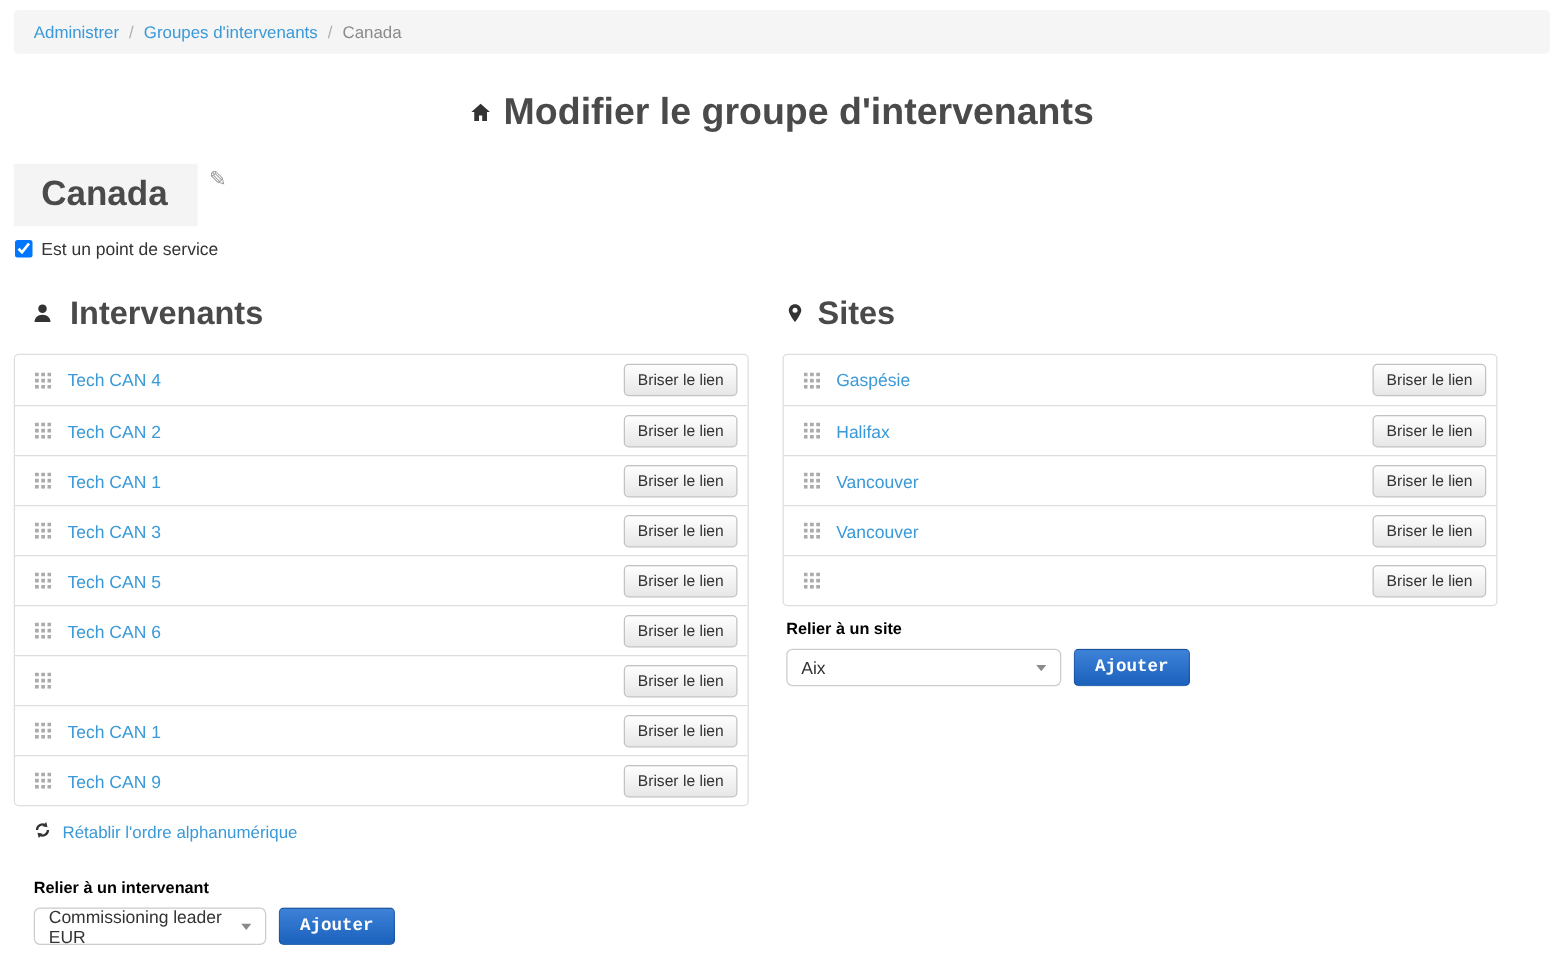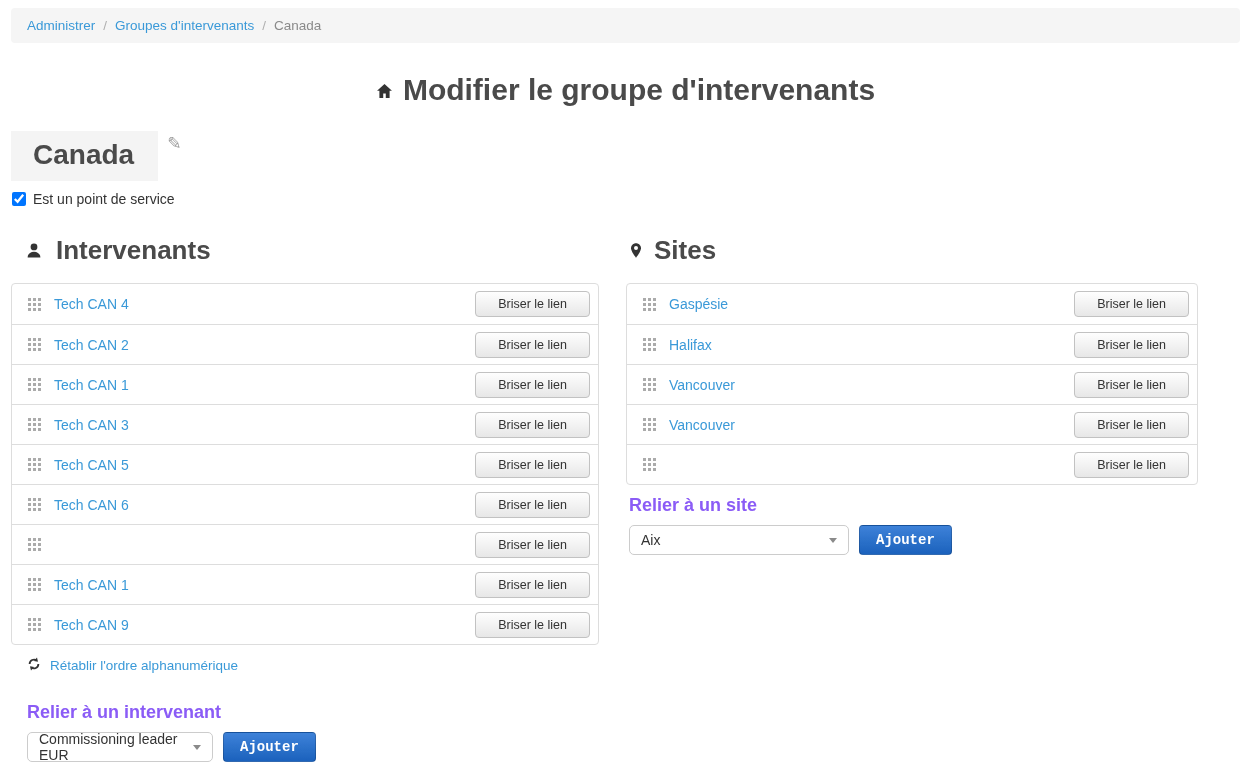--- a/index.html
+++ b/index.html
@@ -83,34 +83,34 @@
   .grip { display: inline-flex; cursor: grab; }
   .row-link {
     color: var(--link, #3a99d8); text-decoration: none;
     margin-left: 13px; flex: 1 1 auto; cursor: pointer;
   }
   .btn-default {
     font-family: inherit; font-size: 12.5px; line-height: 14px; color: #333;
     background-color: #eee;
     background-image: linear-gradient(#fefefe, #e7e7e7);
     border: 1px solid #c2c2c2; border-radius: 4px;
-    padding: 5px 22px; cursor: pointer; white-space: nowrap;
+    padding: 5px 10px; cursor: pointer; white-space: nowrap;
   }
 
   
   .reorder {
     margin: 12px 0 0 16px;
     display: inline-flex; align-items: center; gap: 9px;
     color: var(--link, #3a99d8); font-size: 13.5px; text-decoration: none; cursor: pointer;
   }
 
   
   .link-form.left  { margin: 28px 0 0 16px; }
   .link-form.right { margin: 10px 0 0 3px; }
-  .link-form .form-label { display: block; font-weight: bold; font-size: 18px; color: #8b5cf6; margin-bottom: 9px; }
+  .link-form .form-label { display: block; font-weight: bold; font-size: 13px; color: #000000; margin-bottom: 9px; }
   .form-row { display: flex; align-items: flex-start; gap: 10px; }
   .select-box {
     height: 30px; border: 1px solid #ccc; border-radius: 5px; background: #fff;
     display: flex; align-items: center; justify-content: space-between;
     padding: 0 11px; font-size: 14px; color: #333; cursor: pointer;
   }
   .select-box.w-left  { width: 186px; }
   .select-box.w-right { width: 220px; }
   .caret {
     width: 0; height: 0;

